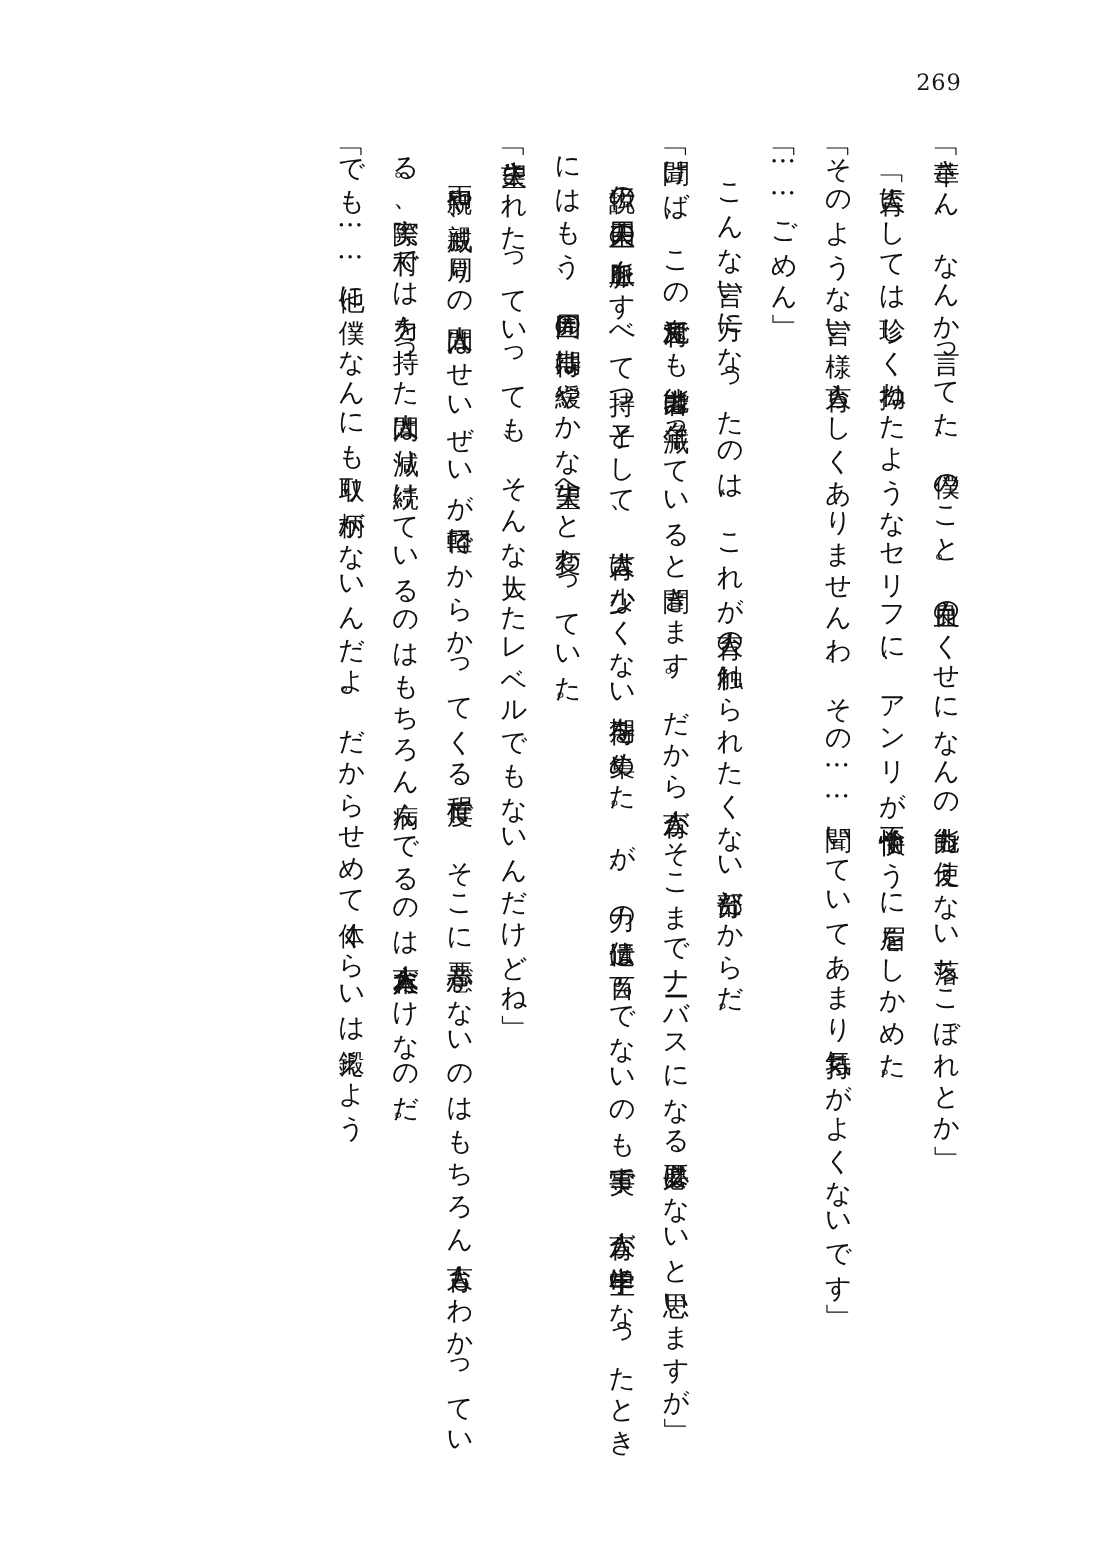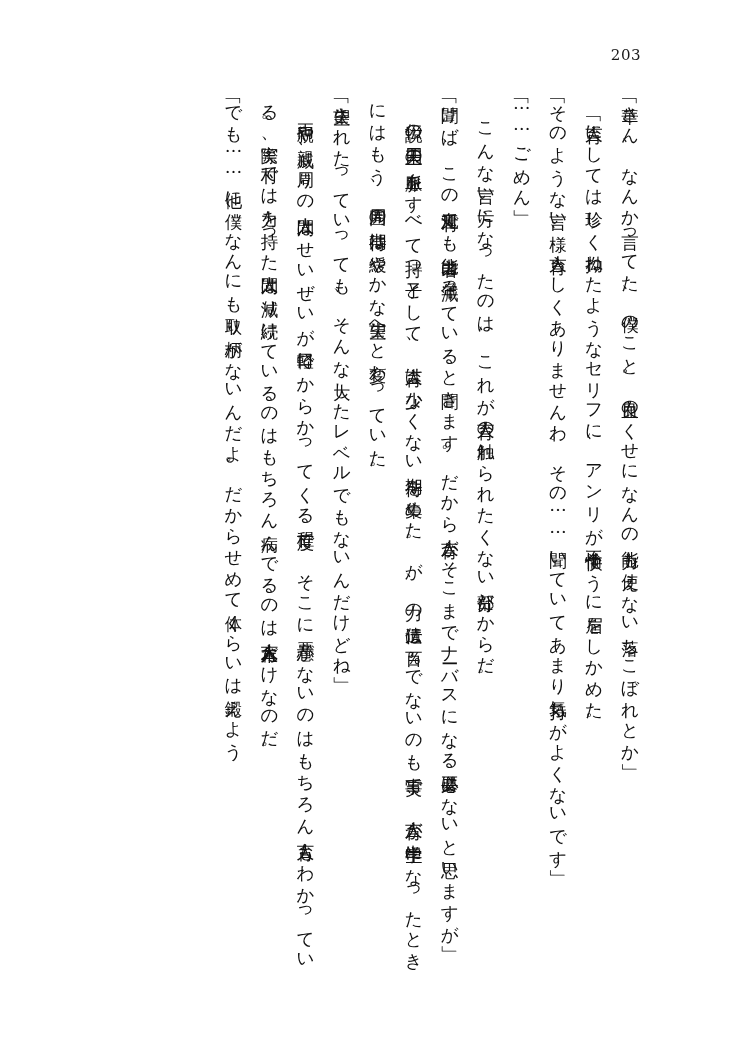--- a/index.html
+++ b/index.html
@@ -48,21 +48,21 @@
   }
   .text-block p.indent {
     text-indent: 1em;
   }
 </style>
 </head>
 <body>
 
 <div class="page">
 
-  <div class="page-number">203</div>
+  <div class="page-number">269</div>
 
   <div class="text-block">
     <p>「華さん、なんか言ってた、僕のこと。良血のくせになんの能力も使えない落ちこぼれとか」</p>
     <p class="indent">「育人にしては珍しく拗ねたようなセリフに、アンリが不愉快そうに眉をしかめた。</p>
     <p>「そのような言い様、育人らしくありませんわ。その……聞いていてあまり気持ちがよくないです」</p>
     <p>「……ごめん」</p>
     <p class="indent">こんな言い方になったのは、これが育人の触れられたくない部分だからだ。</p>
     <p>「聞けば、この鬼江村でも能力者は年々減っていると聞きます。だから育人がそこまでナーバスになる必要はないと思いますが」</p>
     <p class="indent">伝説の四天王の血脈をすべて持つ子として、育人は少なくない期待を集めた。が、力の遺伝は百％でないのも事実で、育人が中学生になったときにはもう、周囲の期待は緩やかな失望へと変わっていた。</p>
     <p>「失望されたっていっても、そんな大したレベルでもないんだけどね」</p>

